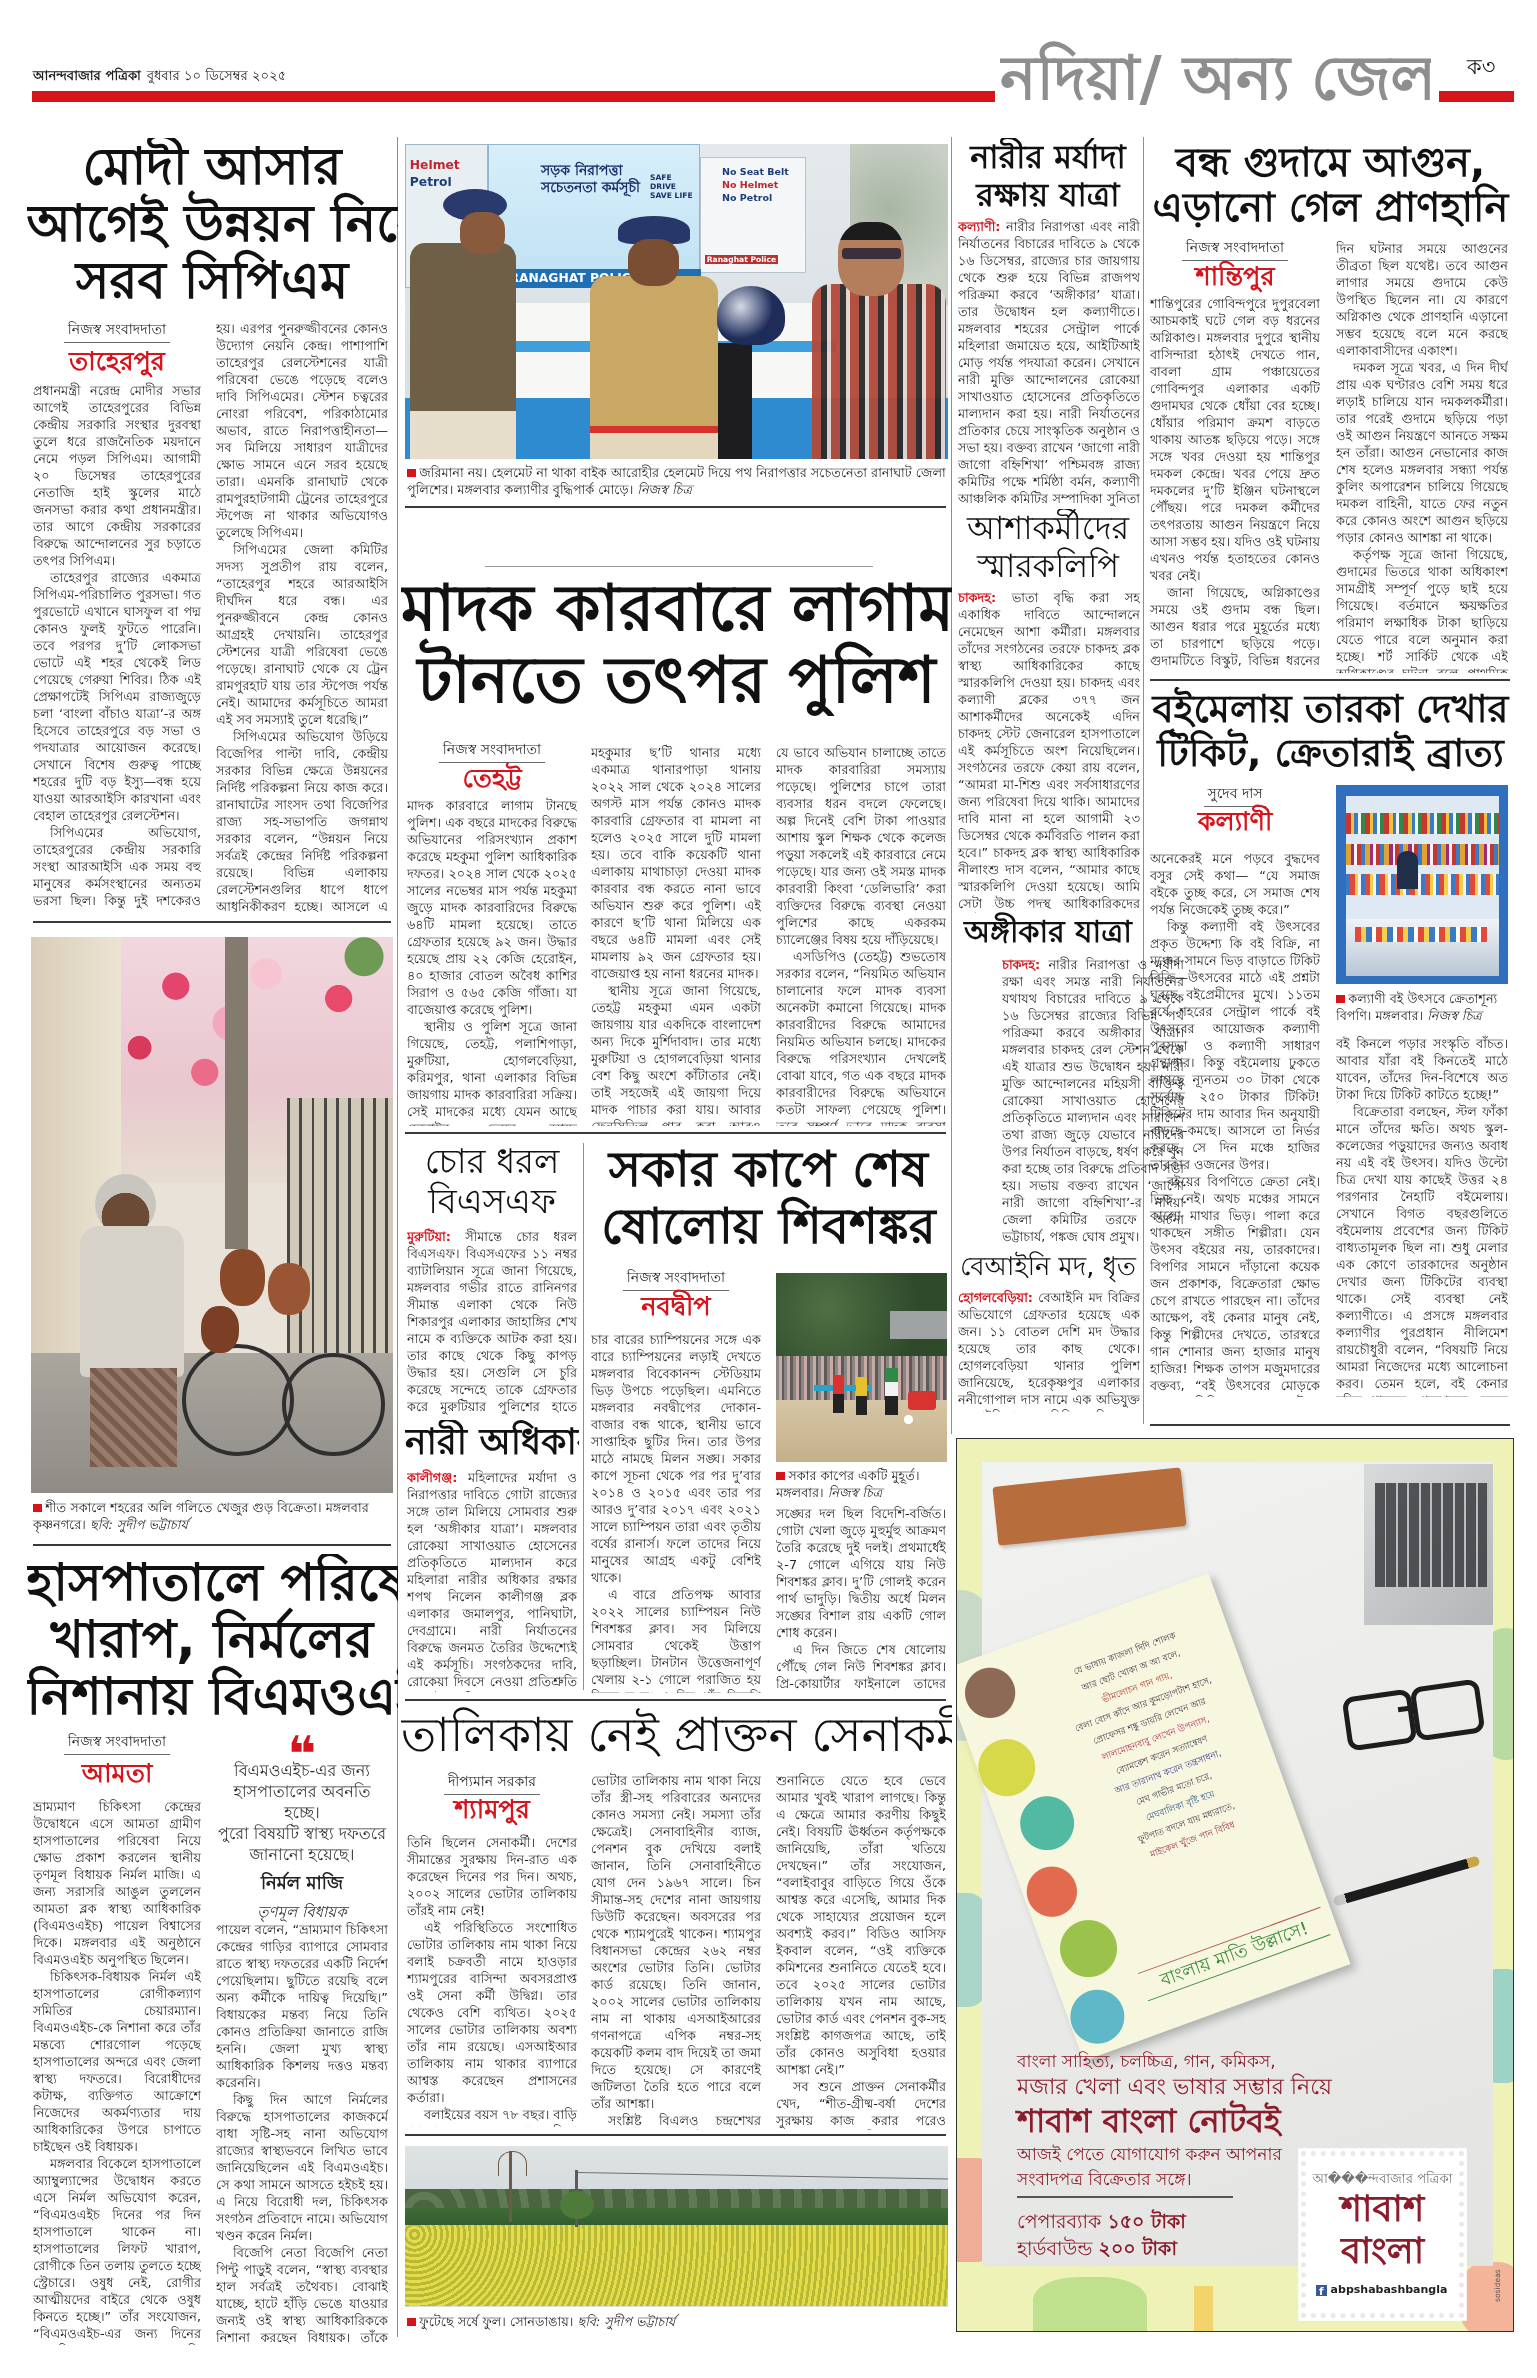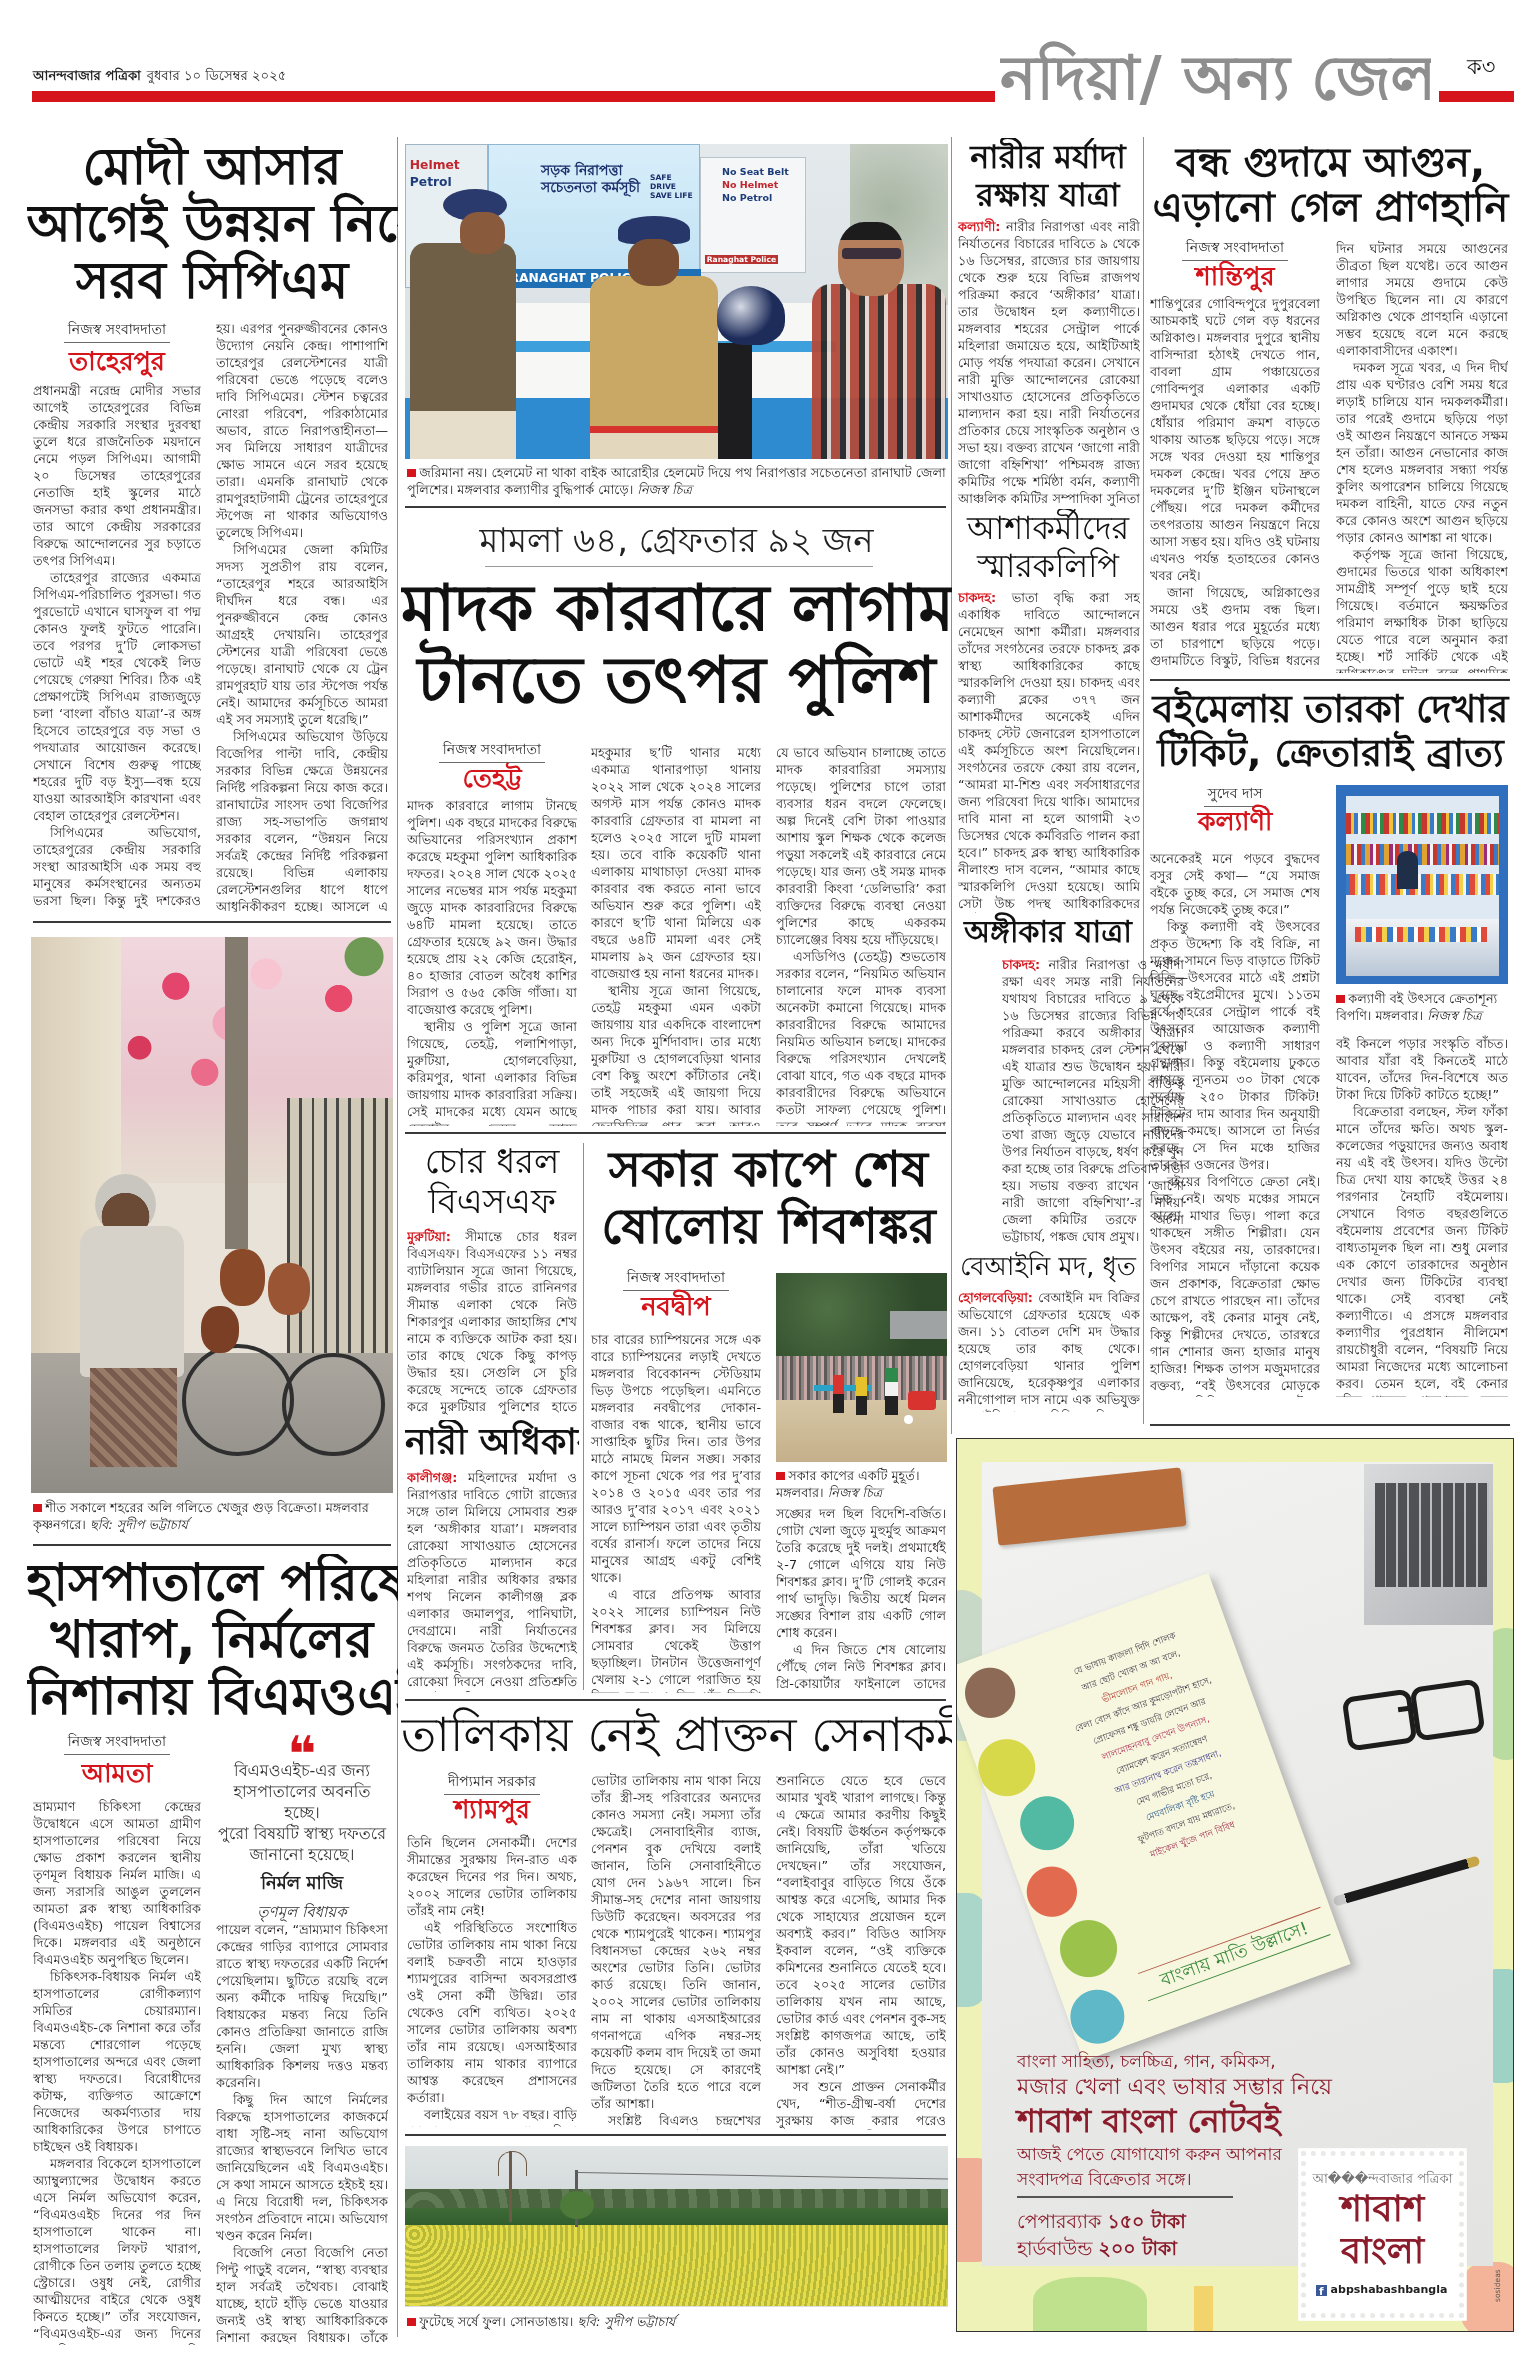--- a/index.html
+++ b/index.html
@@ -175,21 +175,20 @@
     <div style="left:312px;top:142px;width:68px;height:59px;border-radius:50% 50% 40% 40%;background:radial-gradient(circle at 35% 35%,#d6dbe6,#1e2c5a 55%);"></div>
     <div style="left:407px;top:140px;width:134px;height:175px;background:repeating-linear-gradient(90deg,#b34a3a 0 9.5px,#2b2b2b 9.5px 15px,#e7d6cf 15px 19px),#b34a3a;opacity:.95;border-radius:19px 19px 0 0;"></div>
     <div style="left:433px;top:78px;width:66px;height:74px;border-radius:40%;background:linear-gradient(180deg,#1c1c1c 0 25%,#b47e5c 25%);"></div>
     <div style="left:437px;top:104px;width:59px;height:11.4px;background:#3a2f3a;border-radius:3.8px;"></div>
   </div>
   <div class="caption" style="left:407px;top:464px;width:539px;">
     <span class="sq"></span><span>জরিমানা নয়। হেলমেট না থাকা বাইক আরোহীর হেলমেট দিয়ে পথ নিরাপত্তার সচেতনেতা রানাঘাট জেলা পুলিশের। মঙ্গলবার কল্যাণীর বুদ্ধিপার্ক মোড়ে।</span> <span class="credit">নিজস্ব চিত্র</span>
   </div>
   <div class="hr" style="left:405px;top:506px;width:541px;"></div>
 
-  <div class="kicker" style="left:405px;top:518px;width:543px;font-size:34px;line-height:44px;">মামলা ৬৪, গ্রেফতার ৯২ জন</div>
   <div class="hr thin" style="left:485px;top:566px;width:388px;"></div>
   <div class="hl" style="left:401px;top:572px;width:551px;font-size:64px;line-height:72px;">
     <span>মাদক কারবারে লাগাম</span>
     <span>টানতে তৎপর পুলিশ</span>
   </div>
   <div class="byline" style="left:407px;top:740px;width:170px;"><span>নিজস্ব সংবাদদাতা</span></div>
   <div class="dateline" style="left:407px;top:763px;width:170px;">তেহট্ট</div>
   <div class="body" style="left:407px;top:797px;width:170px;height:329px;">
     <p class="first">মাদক কারবারে লাগাম টানছে পুলিশ। এক বছরে মাদকের বিরুদ্ধে অভিযানের পরিসংখ্যান প্রকাশ করেছে মহকুমা পুলিশ আধিকারিক দফতর। ২০২৪ সাল থেকে ২০২৫ সালের নভেম্বর মাস পর্যন্ত মহকুমা জুড়ে মাদক কারবারিদের বিরুদ্ধে ৬৪টি মামলা হয়েছে। তাতে গ্রেফতার হয়েছে ৯২ জন। উদ্ধার হয়েছে প্রায় ২২ কেজি হেরোইন, ৪০ হাজার বোতল অবৈধ কাশির সিরাপ ও ৫৬৫ কেজি গাঁজা। যা বাজেয়াপ্ত করেছে পুলিশ।</p>
     <p>স্থানীয় ও পুলিশ সূত্রে জানা গিয়েছে, তেহট্ট, পলাশিপাড়া, মুরুটিয়া, হোগলবেড়িয়া, করিমপুর, থানা এলাকার বিভিন্ন জায়গায় মাদক কারবারিরা সক্রিয়। সেই মাদকের মধ্যে যেমন আছে হেরোইন, তেমন আছে ফেনসিডিল, গাঁজা-সহ বিভিন্ন মাদক।</p>

